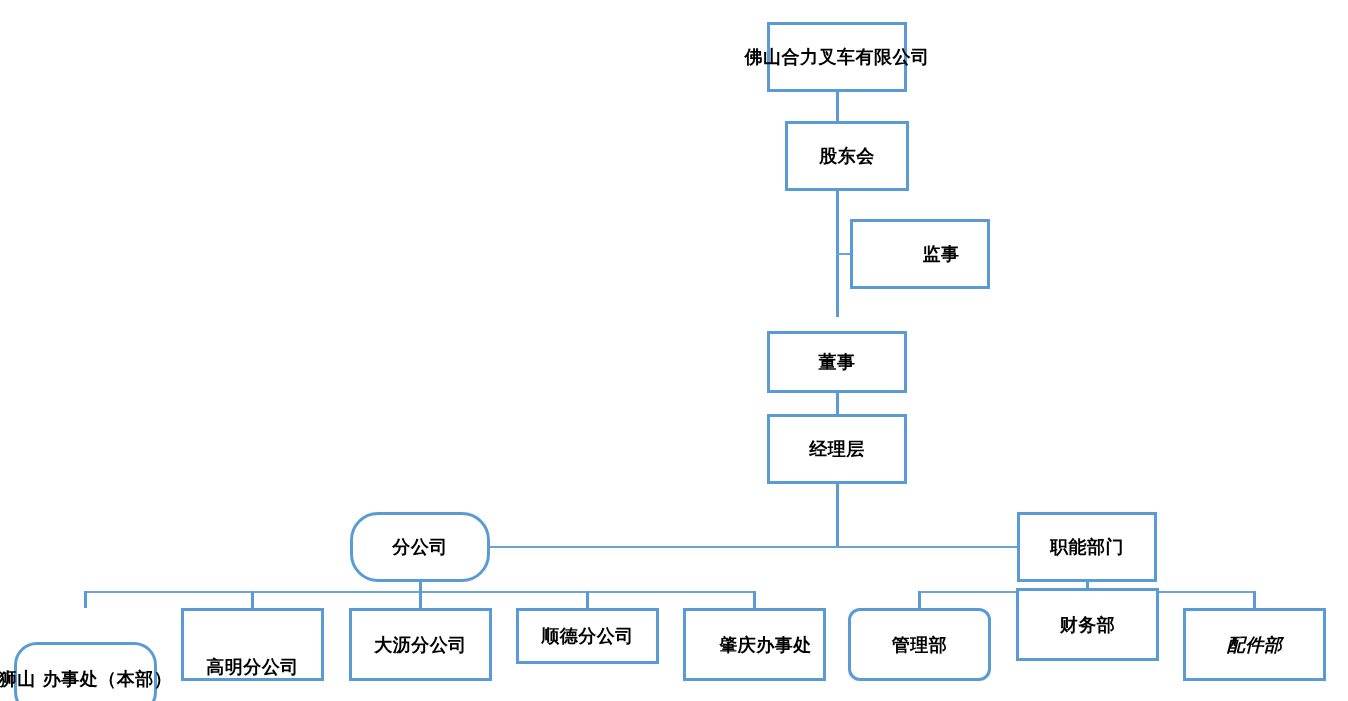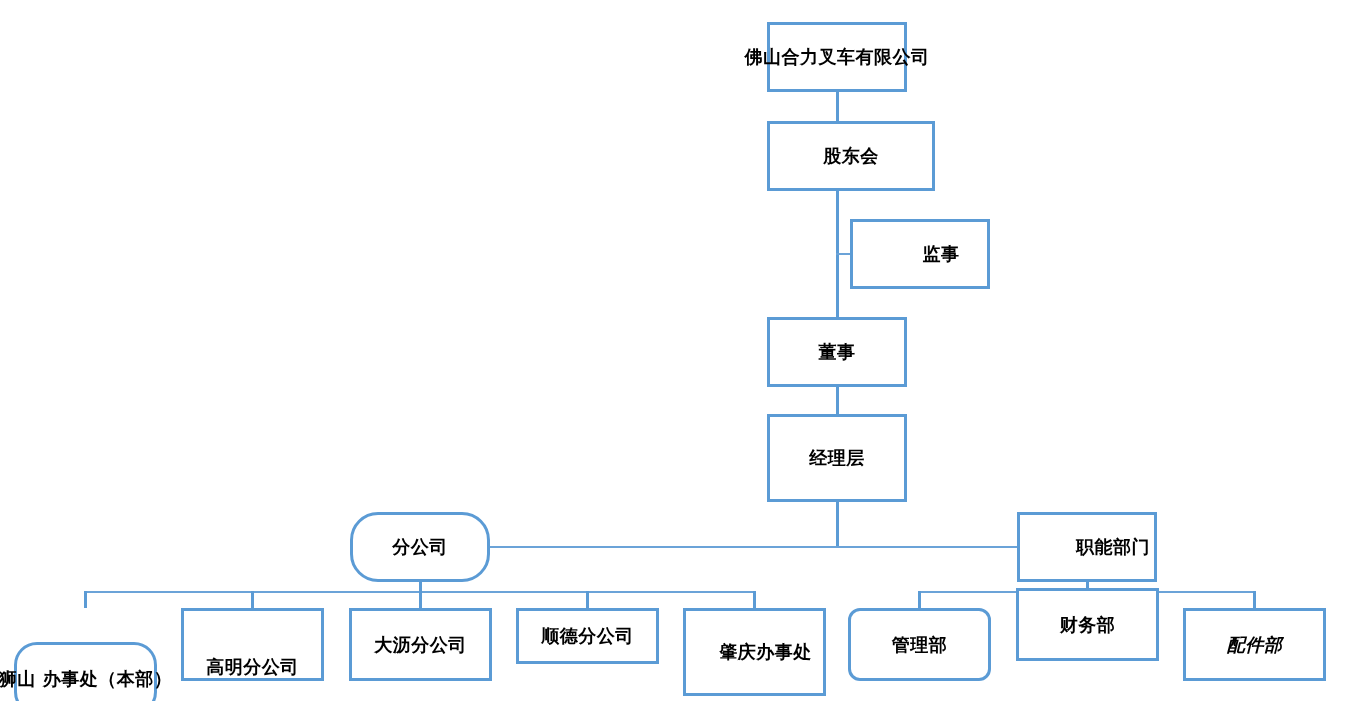--- a/index.html
+++ b/index.html
@@ -70,61 +70,61 @@
   <div class="conn v-thick" style="left:1086px; top:582px; height:11px;"></div>
   <div class="conn h-thin" style="left:919px; top:591px; width:336px;"></div>
   <div class="conn v-thick" style="left:918px; top:591px; height:17px;"></div>
   <div class="conn v-thick" style="left:1086px; top:591px; height:17px;"></div>
   <div class="conn v-thick" style="left:1253px; top:591px; height:17px;"></div>
 
   <div class="node" style="left:767px; top:22px; width:140px; height:70px;">
     <span class="label">佛山合力叉车有限公司</span>
   </div>
 
-  <div class="node" style="left:767px; top:121px; width:168px; height:70px;">
+  <div class="node" style="left:785px; top:121px; width:124px; height:70px;">
     <span class="label">股东会</span>
   </div>
 
   <div class="node" style="left:850px; top:219px; width:140px; height:70px;padding-left:42px;">
     <span class="label">监事</span>
   </div>
 
-  <div class="node" style="left:767px; top:317px; width:140px; height:70px;">
+  <div class="node" style="left:767px; top:331px; width:140px; height:62px;">
     <span class="label">董事</span>
   </div>
 
-  <div class="node" style="left:767px; top:414px; width:140px; height:88px;">
+  <div class="node" style="left:767px; top:414px; width:140px; height:70px;">
     <span class="label">经理层</span>
   </div>
 
   <div class="node" style="left:350px; top:512px; width:140px; height:70px;border-radius:28px;">
     <span class="label">分公司</span>
   </div>
 
-  <div class="node" style="left:1017px; top:512px; width:140px; height:70px;justify-content:flex-end;">
+  <div class="node" style="left:1017px; top:512px; width:140px; height:70px;">
     <span class="label">职能部门</span>
   </div>
 
   <div class="node" style="left:14px; top:642px; width:143px; height:73px;border-radius:23px;">
     <span class="label">狮山 办事处（本部）</span>
   </div>
 
   <div class="node" style="left:181px; top:608px; width:143px; height:73px;align-items:flex-end;">
     <span class="label">高明分公司</span>
   </div>
 
   <div class="node" style="left:349px; top:608px; width:143px; height:73px;">
     <span class="label">大沥分公司</span>
   </div>
 
   <div class="node" style="left:516px; top:608px; width:143px; height:56px;">
     <span class="label">顺德分公司</span>
   </div>
 
-  <div class="node" style="left:683px; top:608px; width:143px; height:88px;padding-left:22px;">
+  <div class="node" style="left:683px; top:608px; width:143px; height:73px;padding-left:22px;">
     <span class="label">肇庆办事处</span>
   </div>
 
   <div class="node" style="left:848px; top:608px; width:143px; height:73px;border-radius:12px;">
     <span class="label">管理部</span>
   </div>
 
   <div class="node" style="left:1016px; top:588px; width:143px; height:73px;">
     <span class="label">财务部</span>
   </div>

